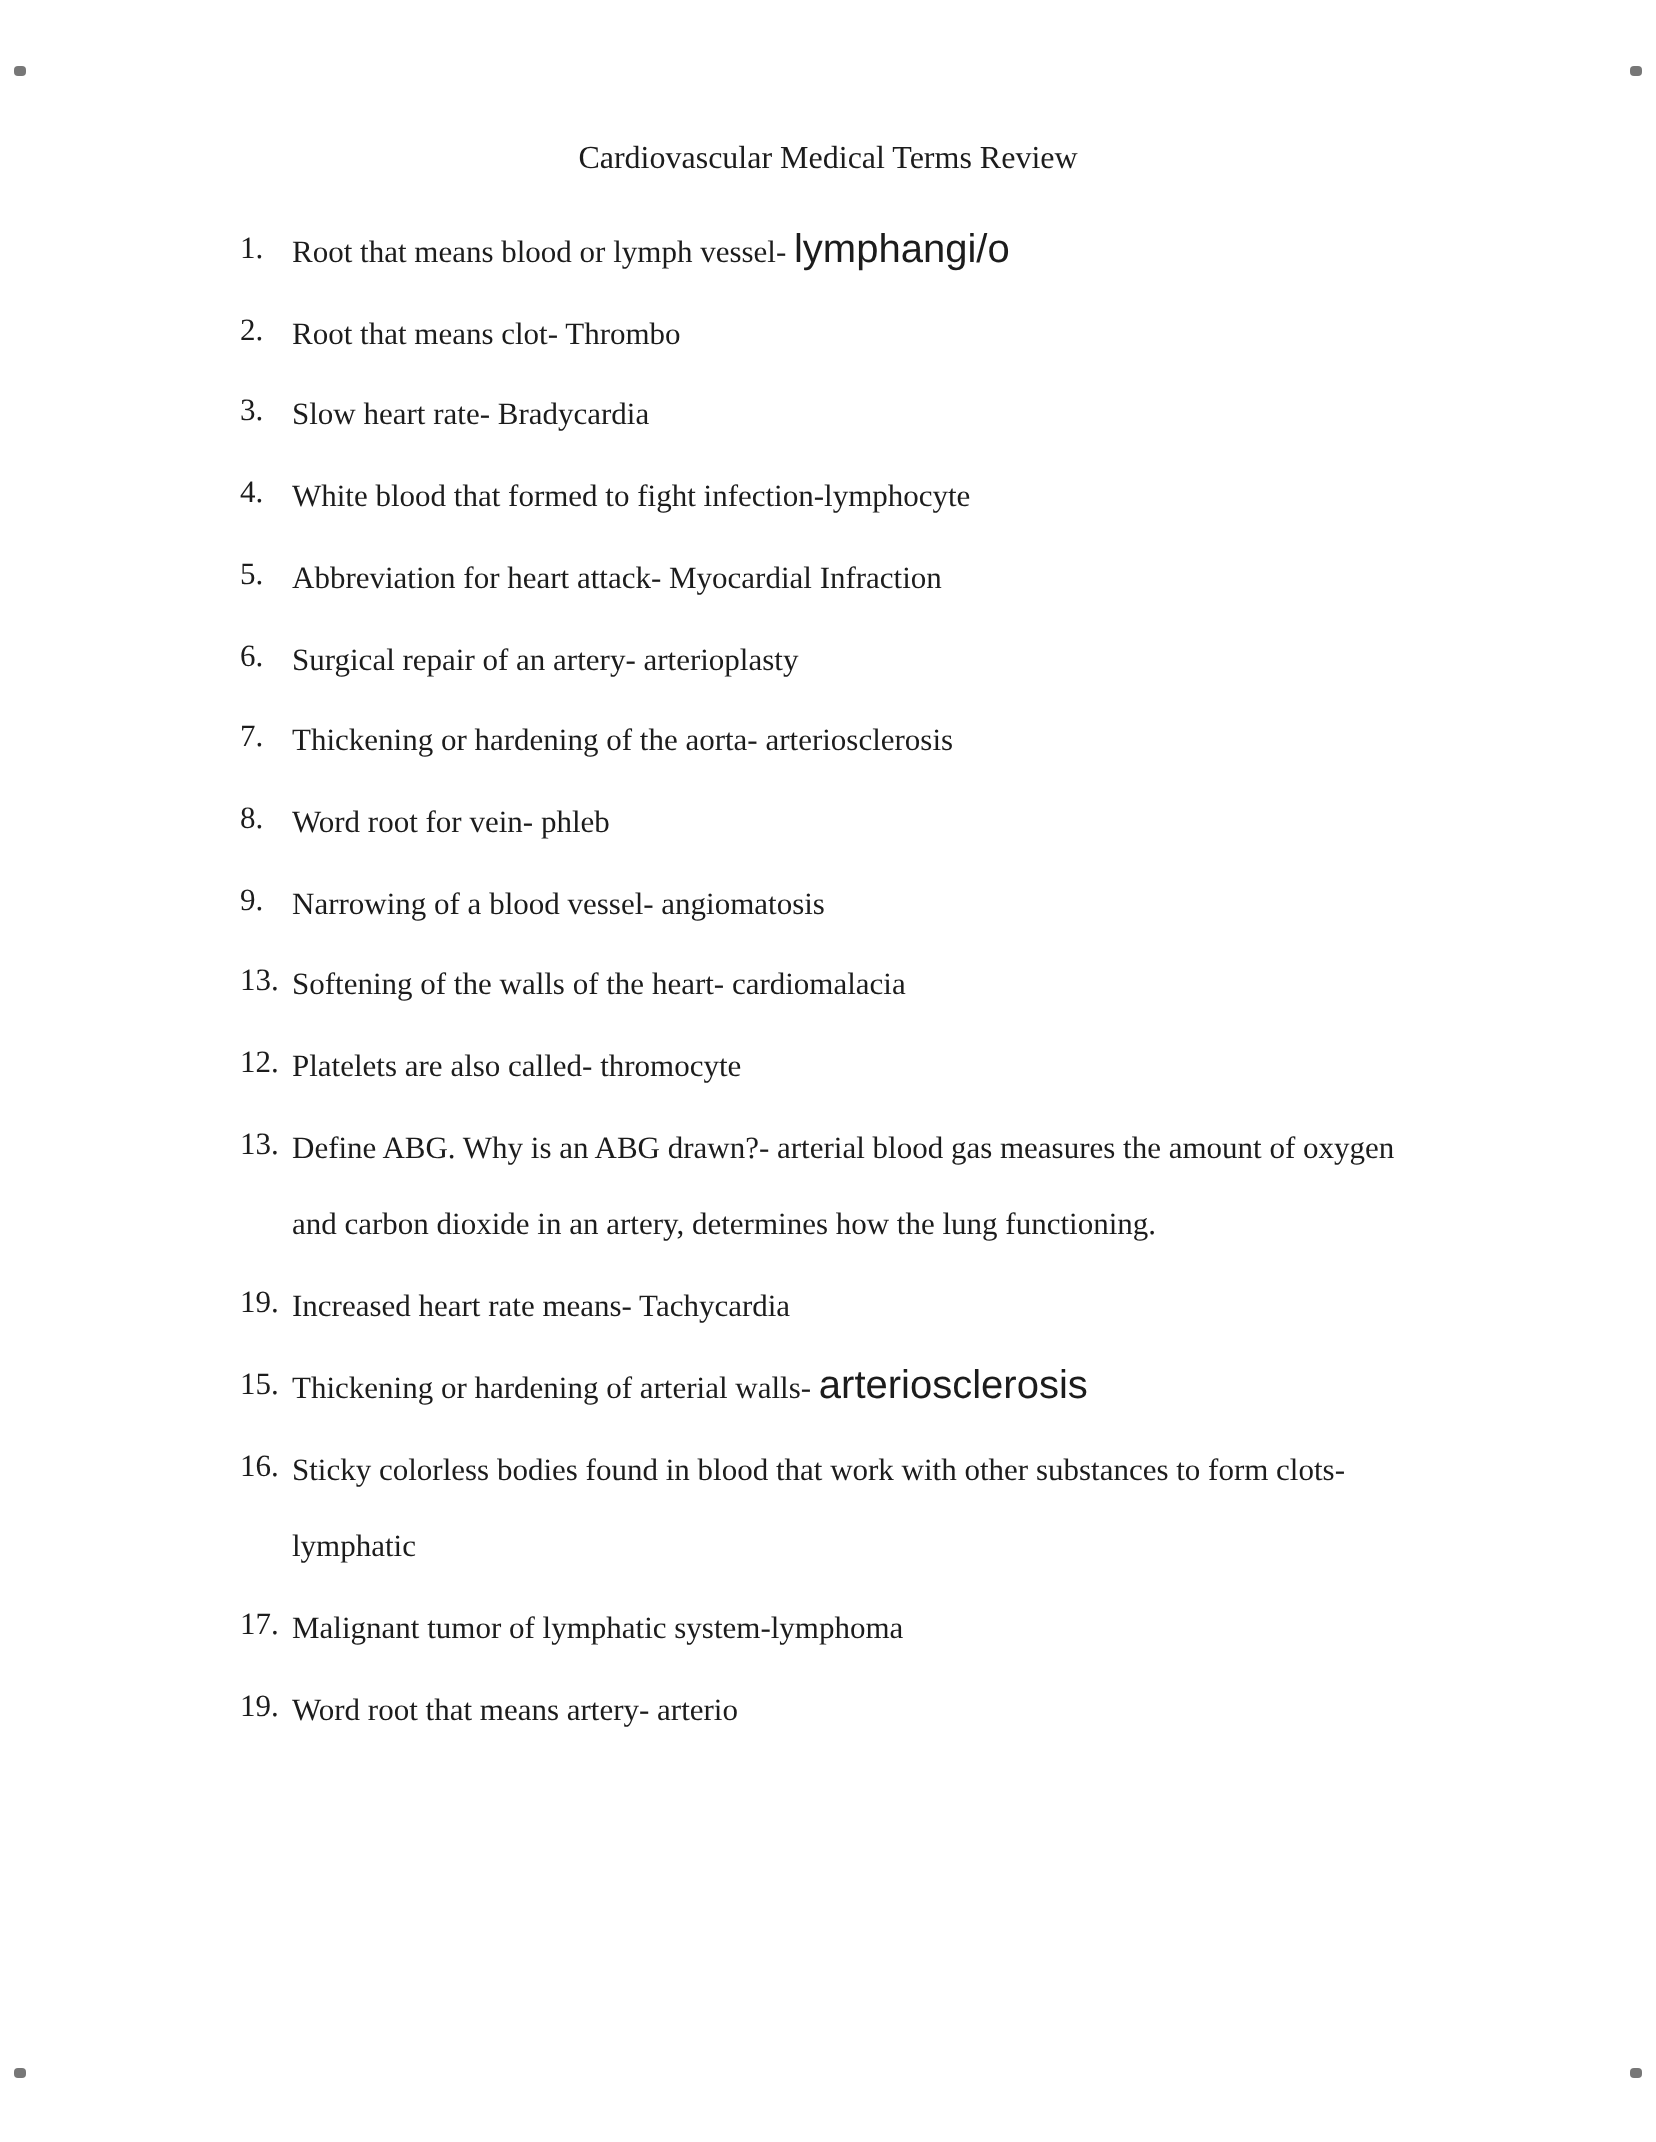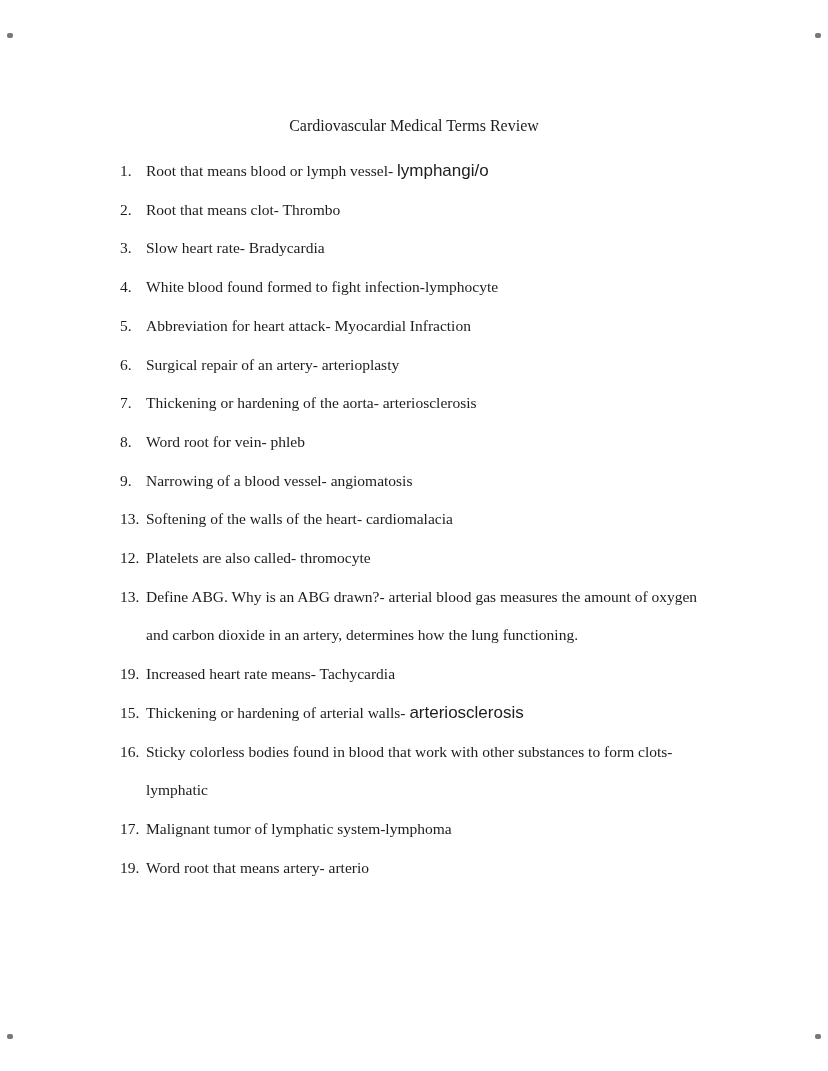--- a/index.html
+++ b/index.html
@@ -10,21 +10,21 @@
   .page {
     position: relative;
     width: 828px;
     height: 1071px;
     background: #ffffff;
     color: #1c1c1c;
     font-family: "Liberation Serif", serif;
     overflow: hidden;
   }
   .doc-title {
-    padding-top: 116px;
+    padding-top: 70px;
     text-align: center;
     font-size: 16px;
     line-height: 20px;
     margin-bottom: 16px;
   }
   .term-list {
     padding-left: 120px;
     padding-right: 58px;
   }
   .item {
@@ -39,21 +39,21 @@
   }
   .txt {
     flex: 1;
     min-width: 0;
   }
   .main, .ans {
     white-space: nowrap;
   }
   .ans {
     font-family: "Liberation Sans", sans-serif;
-    font-size: 17px;
+    font-size: 20px;
   }
   .line2 {
     display: block;
     white-space: nowrap;
   }
   .corner {
     position: absolute;
     width: 6px;
     height: 5px;
     background: #4a4a4a;
@@ -89,21 +89,21 @@
       <div class="txt"><span class="main">Root that means clot- Thrombo</span><span class="ans"></span><span class="line2"></span></div>
     </div>
 
     <div class="item">
       <span class="num">3.</span>
       <div class="txt"><span class="main">Slow heart rate- Bradycardia</span><span class="ans"></span><span class="line2"></span></div>
     </div>
 
     <div class="item">
       <span class="num">4.</span>
-      <div class="txt"><span class="main">White blood found formed to fight infection-lymphocyte</span><span class="ans"></span><span class="line2"></span></div>
+      <div class="txt"><span class="main">White blood that formed to fight infection-lymphocyte</span><span class="ans"></span><span class="line2"></span></div>
     </div>
 
     <div class="item">
       <span class="num">5.</span>
       <div class="txt"><span class="main">Abbreviation for heart attack- Myocardial Infraction</span><span class="ans"></span><span class="line2"></span></div>
     </div>
 
     <div class="item">
       <span class="num">6.</span>
       <div class="txt"><span class="main">Surgical repair of an artery- arterioplasty</span><span class="ans"></span><span class="line2"></span></div>

